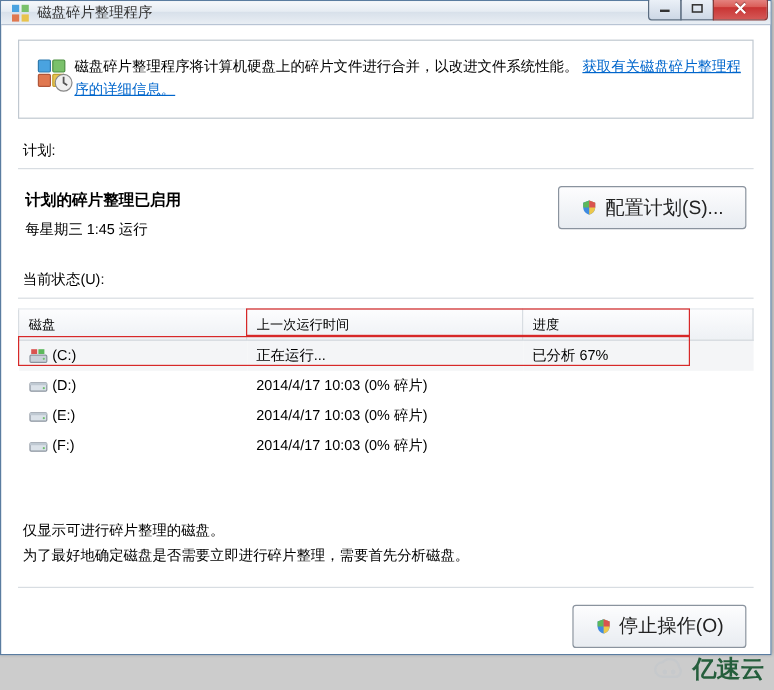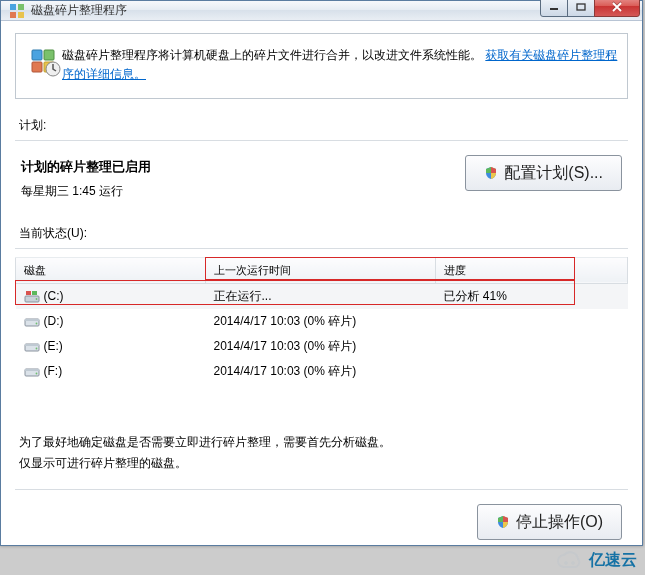--- a/index.html
+++ b/index.html
@@ -148,22 +148,22 @@
     padding: 14px 6px 0 6px;
     display: flex;
     justify-content: flex-end;
     align-items: center;
   }
 
   .watermark {
     position: absolute;
     right: 8px; bottom: 4px;
     display: flex; align-items: center; gap: 6px;
-    color: #0369a1;
-    font-size: 16px;
+    color: #14532d;
+    font-size: 20px;
     font-weight: bold;
     font-family: "Microsoft YaHei", sans-serif;
     opacity: 0.9;
   }
   .watermark .wm-icon { width: 28px; height: 20px; }
 </style>
 </head>
 <body>
 
 <div class="window">
@@ -253,21 +253,21 @@
           </thead>
           <tbody id="disk-rows">
               <tr class="selected">
                 <td><span class="drive-icon"><svg viewBox="0 0 16 14">
                       <rect x="1" y="6" width="14" height="6" rx="1" fill="#c9d2da" stroke="#8a939e"></rect>
                       <circle cx="12.5" cy="9" r="0.9" fill="#6fbf6f"></circle>
                       <rect x="2" y="1" width="5" height="4" fill="#d9534f"></rect>
                       <rect x="8" y="1" width="5" height="4" fill="#5cb85c"></rect>
                     </svg></span><span>(C:)</span></td>
                 <td>正在运行...</td>
-                <td>已分析 41%</td>
+                <td>已分析 67%</td>
               </tr>
               <tr>
                 <td><span class="drive-icon"><svg viewBox="0 0 16 14">
                       <rect x="1" y="4" width="14" height="7" rx="1" fill="#dbe2e9" stroke="#8a939e"></rect>
                       <rect x="1" y="4" width="14" height="2" fill="#bfc9d2"></rect>
                       <circle cx="12.5" cy="8.5" r="0.9" fill="#6fbf6f"></circle>
                     </svg></span><span>(D:)</span></td>
                 <td>2014/4/17 10:03 (0% 碎片)</td>
                 <td></td>
               </tr>
@@ -290,22 +290,22 @@
                 <td></td>
               </tr>
             </tbody>
         </table>
         <div class="red-annot" style="left:190px; top:0px; width:370px; height:23px;"></div>
         <div class="red-annot" style="left:0px; top:23px; width:560px; height:25px;"></div>
       </div>
     </div>
 
     <div class="notes">
+      <div>仅显示可进行碎片整理的磁盘。</div>
       <div>为了最好地确定磁盘是否需要立即进行碎片整理，需要首先分析磁盘。</div>
-      <div>仅显示可进行碎片整理的磁盘。</div>
     </div>
 
     <div class="footer">
       <button class="btn">
         <span class="shield">
           <svg viewBox="0 0 14 14">
               <path d="M7 1 L12 3 V7 C12 10 9.5 12.5 7 13 C4.5 12.5 2 10 2 7 V3 Z" fill="#3f8be0"></path>
               <path d="M7 1 L12 3 V7 C12 10 9.5 12.5 7 13 Z" fill="#ecc74a"></path>
               <path d="M7 1 L2 3 V7 L7 7 Z" fill="#5cb85c"></path>
               <path d="M7 7 L12 7 V3 L7 1 Z" fill="#d9534f"></path>

